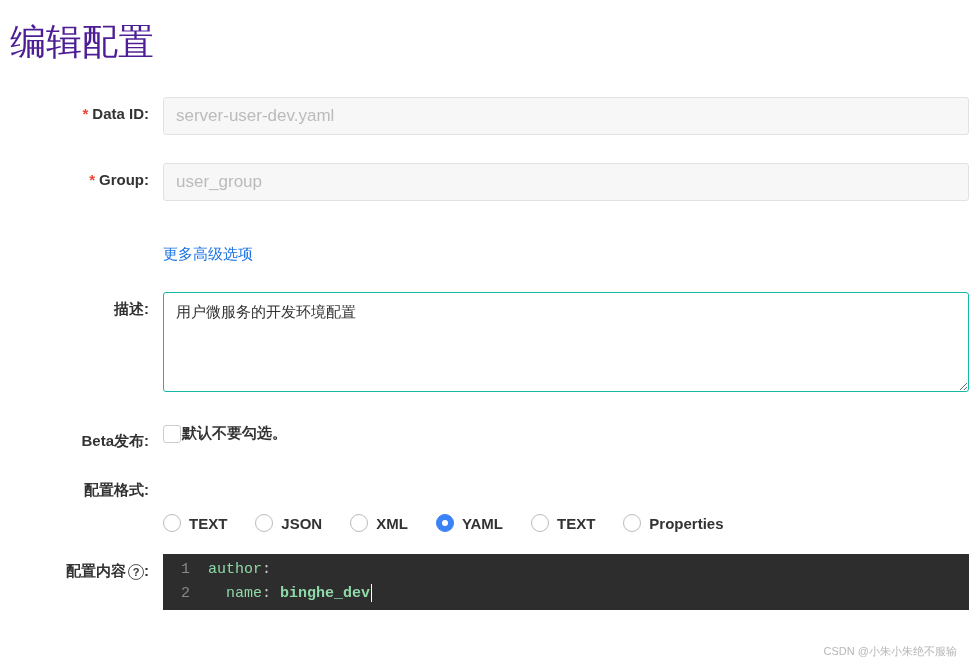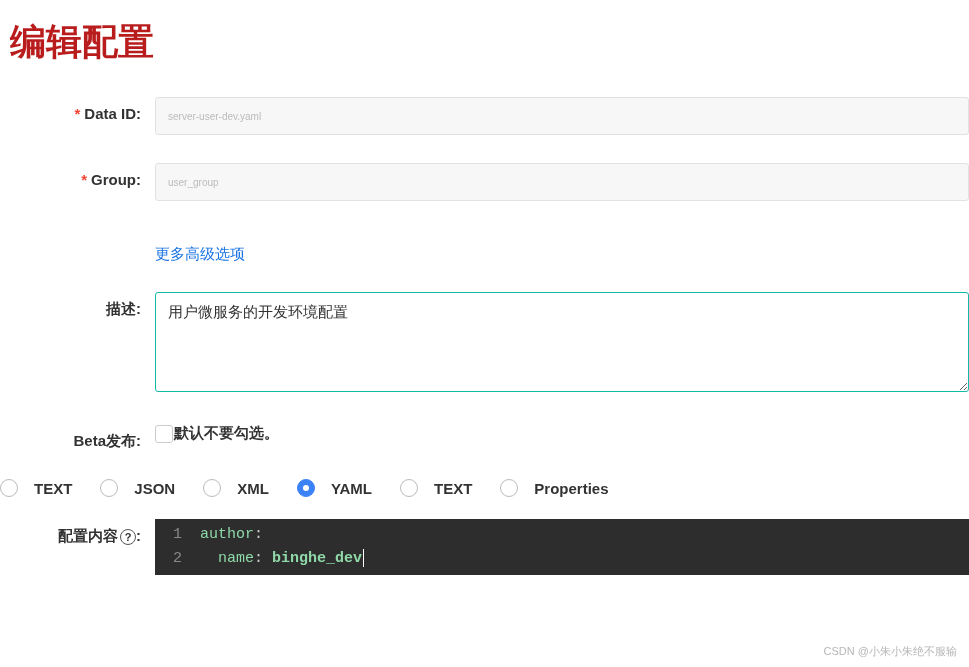--- a/index.html
+++ b/index.html
@@ -11,26 +11,26 @@
       font-family: -apple-system, BlinkMacSystemFont, "Segoe UI", "PingFang SC", "Microsoft YaHei", sans-serif;
       background: #fff;
       color: #333;
       width: 969px;
       height: 667px;
       overflow: hidden;
       position: relative;
     }
     .page-title {
       font-size: 36px;
-      font-weight: 700;
-      color: #b91c1c;
+      font-weight: 400;
+      color: #4c1d95;
       padding: 18px 0 10px 10px;
     }
     .form {
-      padding: 20px 0 0 0;
+      padding: 20px 0 0 8px;
     }
     .form-row {
       display: flex;
       align-items: flex-start;
       margin-bottom: 28px;
     }
     .form-row.tight {
       margin-bottom: 22px;
     }
     .form-label {
@@ -47,21 +47,21 @@
       color: #e43;
       margin-right: 4px;
     }
     .form-control {
       flex: 1;
     }
     .text-input {
       width: 100%;
       height: 38px;
       padding: 0 12px;
-      font-size: 10px;
+      font-size: 17px;
       border: 1px solid #e2e2e2;
       border-radius: 3px;
       background: #f9f9f9;
       color: #999;
     }
     .text-input::placeholder {
       color: #bbb;
     }
     .text-input.disabled {
       background: #f7f7f7;
@@ -105,22 +105,23 @@
     }
     .radio-group {
       display: flex;
       align-items: center;
       gap: 28px;
       padding-top: 6px;
     }
     .radio-option {
       display: flex;
       align-items: center;
-      gap: 16px;
+      gap: 8px;
       cursor: pointer;
+      margin-top: 35px;
     }
     .radio {
       width: 18px;
       height: 18px;
       border: 1px solid #bbb;
       border-radius: 50%;
       background: #fff;
       position: relative;
       flex-shrink: 0;
     }
@@ -241,20 +242,21 @@
     <label class="form-label">Beta发布:</label>
     <div class="form-control">
       <div class="checkbox-wrap">
         <span class="checkbox"></span>
         <span class="checkbox-label">默认不要勾选。</span>
       </div>
     </div>
   </div>
 
   <div class="form-row tight">
+    <label class="form-label">配置格式:</label>
     <div class="form-control">
       <div class="radio-group">
         <div class="radio-option">
           <span class="radio"></span>
           <span class="radio-label">TEXT</span>
         </div>
         <div class="radio-option">
           <span class="radio"></span>
           <span class="radio-label">JSON</span>
         </div>

